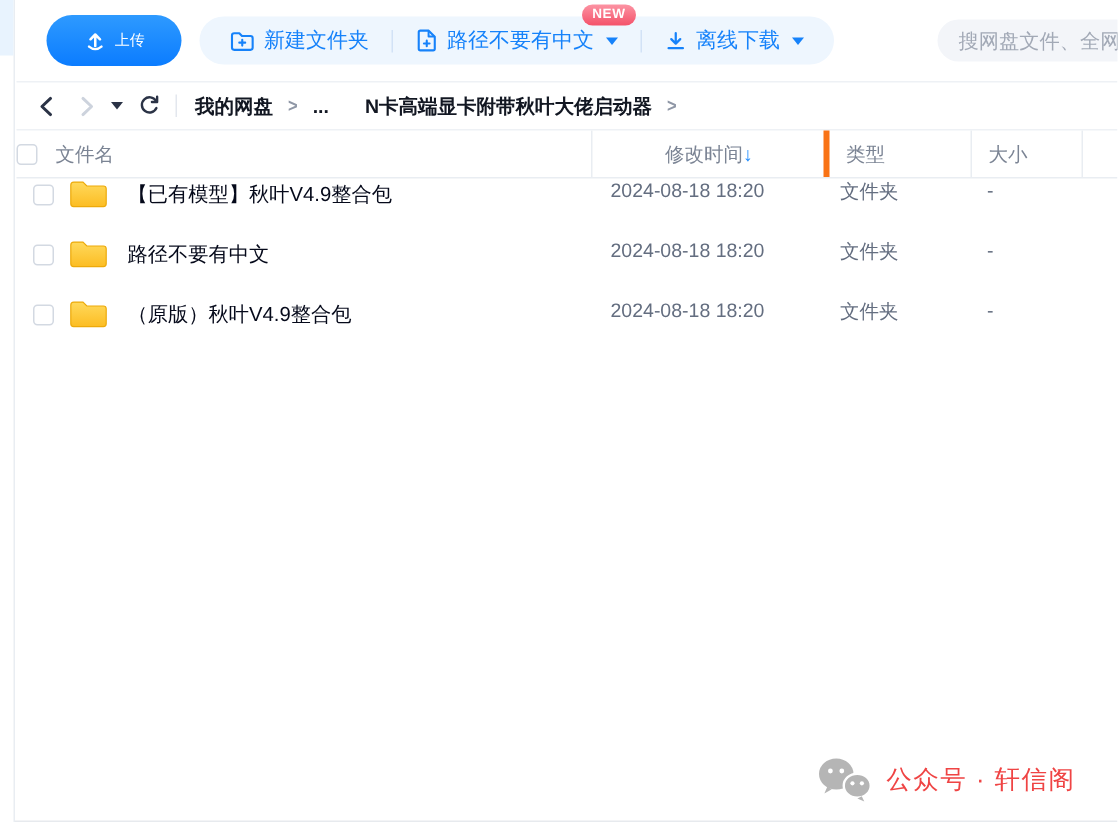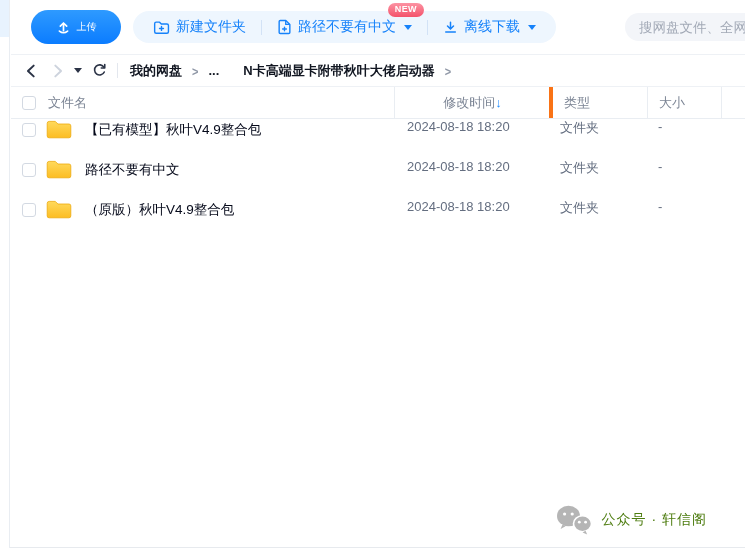--- a/index.html
+++ b/index.html
@@ -45,40 +45,40 @@
   .hist-caret { width:0; height:0; border-left:4px solid transparent;
     border-right:4px solid transparent; border-top:5px solid #2b3346; }
   .nav-divider { width:1px; height:15px; background:#e3e7ee; margin:0 12px 0 10px; }
   .crumbs { display:flex; align-items:center; font-size:13px; color:#121722;font-weight:bold; }
   .crumb { cursor:pointer; white-space:nowrap; }
   .crumb-sep { color:#8f97a6; font-size:11px; margin:0 10px; transform:scaleY(1.15); }
   
   .file-header { height:32px; display:flex; align-items:stretch;
     border-bottom:1px solid #e9edf2; color:#7b8494; font-size:13px; }
   .file-header > div { display:flex; align-items:center; }
-  .hcol-name { width:383px; padding-left:11px; }
+  .hcol-name { width:383px; padding-left:0; }
   .hcol-modified { width:155px; border-left:1px solid #e9edf2; padding:0 12px 0 13px; justify-content:center; }
   .hcol-type { width:98px; border-left:4px solid #f97316; padding-left:11px; }
   .hcol-size { width:74px; border-left:1px solid #e9edf2; padding-left:11px; }
   .hcol-extra { flex:1; border-left:1px solid #e9edf2; }
   .sort-arrow { color:#1f8cff; font-weight:bold; font-size:13px; }
   .checkbox { width:14px; height:14px; border:1px solid #d3d9e2; border-radius:3px;
     background:#fff; cursor:pointer; flex:none; }
   .hcol-name .checkbox { margin-right:12px; }
   .file-row { height:40px; display:flex; align-items:flex-start; font-size:13px; color:#646e80; cursor:pointer; }
   .rcol-name { width:383px; display:flex; align-items:center; padding-left:11px;
     color:#05091a; font-size:13.5px; }
   .rcol-name .checkbox { margin-right:10px; }
   .folder-icon { margin-right:13px; flex:none; display:flex; }
   .rcol-modified { width:155px; padding-left:13px; }
   .rcol-type { width:98px; padding-left:11px; }
   .rcol-size { width:74px; padding-left:11px; }
   
-  .watermark { position:absolute; right:38px; bottom:13px; display:flex; align-items:center;
-    gap:9px; color:#4d7c0f; font-size:14px; letter-spacing:1px; }
+  .watermark { position:absolute; right:28px; bottom:13px; display:flex; align-items:center;
+    gap:9px; color:#ef4444; font-size:17px; letter-spacing:1px; }
   .bottom-line { position:absolute; left:0; right:0; bottom:0; height:1px; background:#e7eaee; }
   .hidden-defs { position:absolute; width:0; height:0; }
 </style>
 </head>
 <body>
 
 <svg class="hidden-defs" aria-hidden="true">
   <defs>
     <linearGradient id="fg" x1="0" y1="0" x2="0" y2="1">
       <stop offset="0" stop-color="#ffd95c"></stop>

